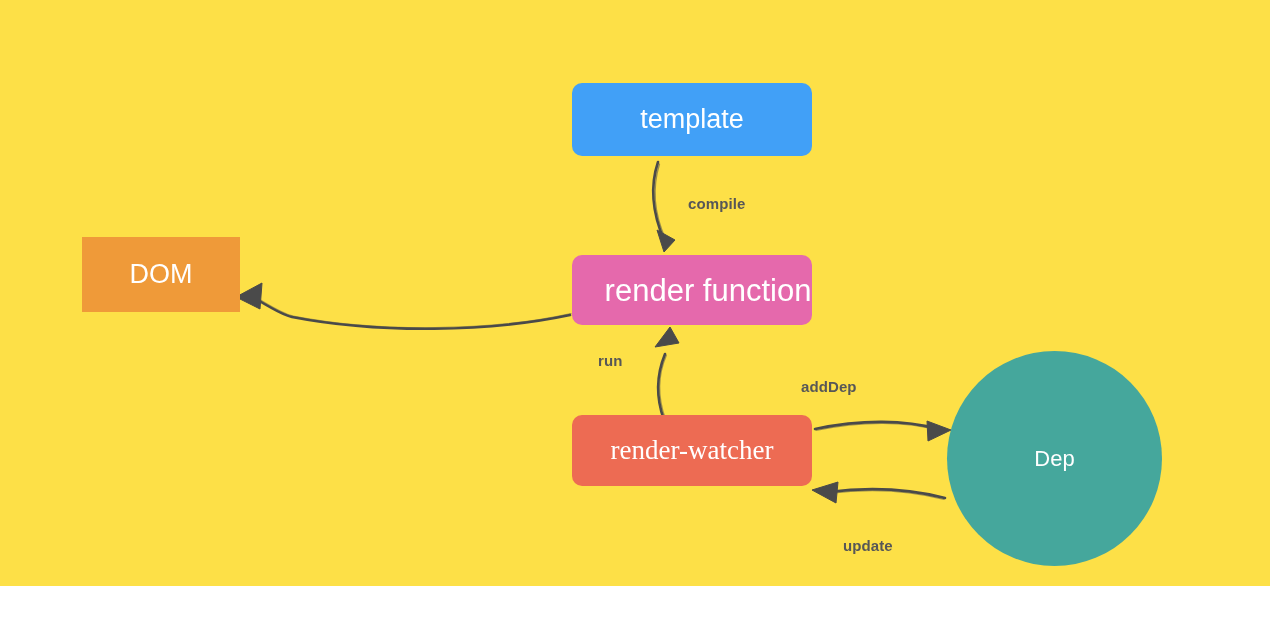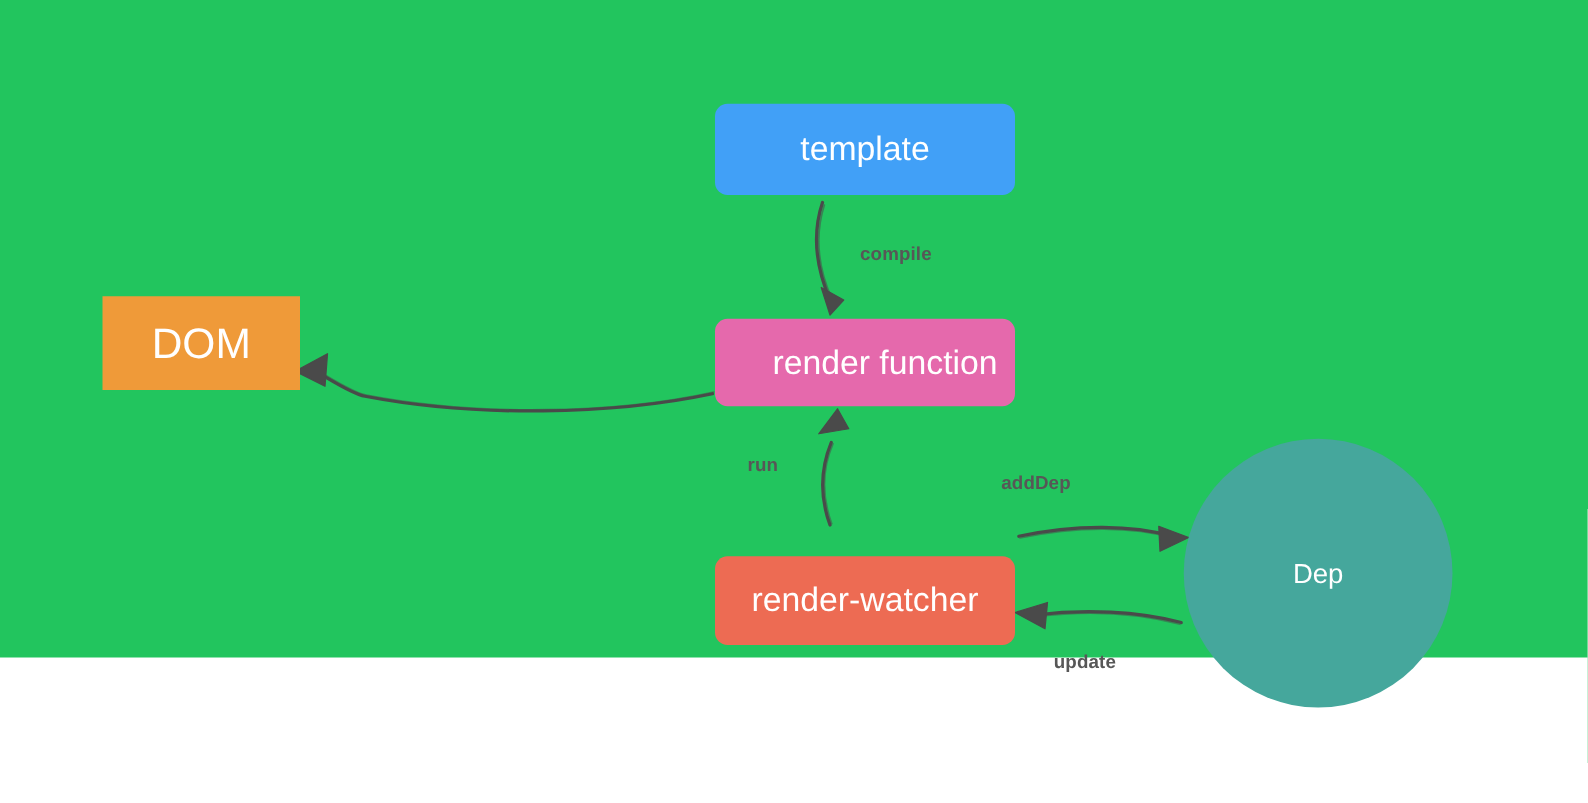--- a/index.html
+++ b/index.html
@@ -9,22 +9,22 @@
   }
   body {
     width: 1270px;
     height: 642px;
     font-family: "Liberation Sans", sans-serif;
     overflow: hidden;
   }
   #canvas {
     position: relative;
     width: 1270px;
-    height: 526px;
-    background: #22c55e;
+    height: 586px;
+    background: #fde047;
   }
   svg.edges {
     position: absolute;
     left: 0;
     top: 0;
     width: 1270px;
     height: 642px;
     pointer-events: none;
   }
   .node {
@@ -43,48 +43,49 @@
   .node-rounded { border-radius: 10px; }
   .node-sharp   { border-radius: 0; }
   .node-circle  { border-radius: 50%; }
 
   #node-template {
     left: 572px; top: 83px; width: 240px; height: 73px;
     font-size: 27px;
   }
   #node-render-function {
     left: 572px; top: 255px; width: 240px; height: 70px;
-    font-size: 27px;
+    font-size: 31px;
     padding-left: 32px;
   }
   #node-render-watcher {
-    left: 572px; top: 445px; width: 240px; height: 71px;
+    left: 572px; top: 415px; width: 240px; height: 71px;
     font-size: 27px;
+    font-family: Liberation Serif, serif;
   }
   #node-dom {
     left: 82px; top: 237px; width: 158px; height: 75px;
-    font-size: 34px;
+    font-size: 27px;
   }
   #node-dep {
     left: 947px; top: 351px; width: 215px; height: 215px;
     font-size: 22px;
   }
 
   .edge-label {
     position: absolute;
     font-family: "Liberation Sans", sans-serif;
     font-weight: bold;
     font-size: 15px;
     color: #575757;
     white-space: nowrap;
     letter-spacing: 0.1px;
   }
   #label-compile        { left: 688px; top: 195px; }
   #label-generate       { left: 293px; top: 264px; }
-  #label-run            { left: 598px; top: 364px; }
+  #label-run            { left: 598px; top: 352px; }
   #label-adddep         { left: 801px; top: 378px; }
   #label-update         { left: 843px; top: 521px; }
 
   .sketch-line {
     fill: none;
     stroke: #4a4a4a;
     stroke-linecap: round;
     stroke-linejoin: round;
   }
   .sketch-head {
@@ -153,15 +154,15 @@
     <span>Dep</span>
   </div>
 
   <div class="edge-label" id="label-compile" style="color: rgb(87, 87, 87);">compile</div>
 
 
   <div class="edge-label" id="label-run" style="color: rgb(87, 87, 87);">run</div>
 
   <div class="edge-label" id="label-adddep" style="color: rgb(87, 87, 87);">addDep</div>
 
-  <div class="edge-label" id="label-update" style="color: rgb(87, 87, 87);">update</div>
+  <div class="edge-label" id="label-update" style="color: rgb(87, 87, 87); margin-top: 16px;">update</div>
 
 </div>
 
 </body></html>

